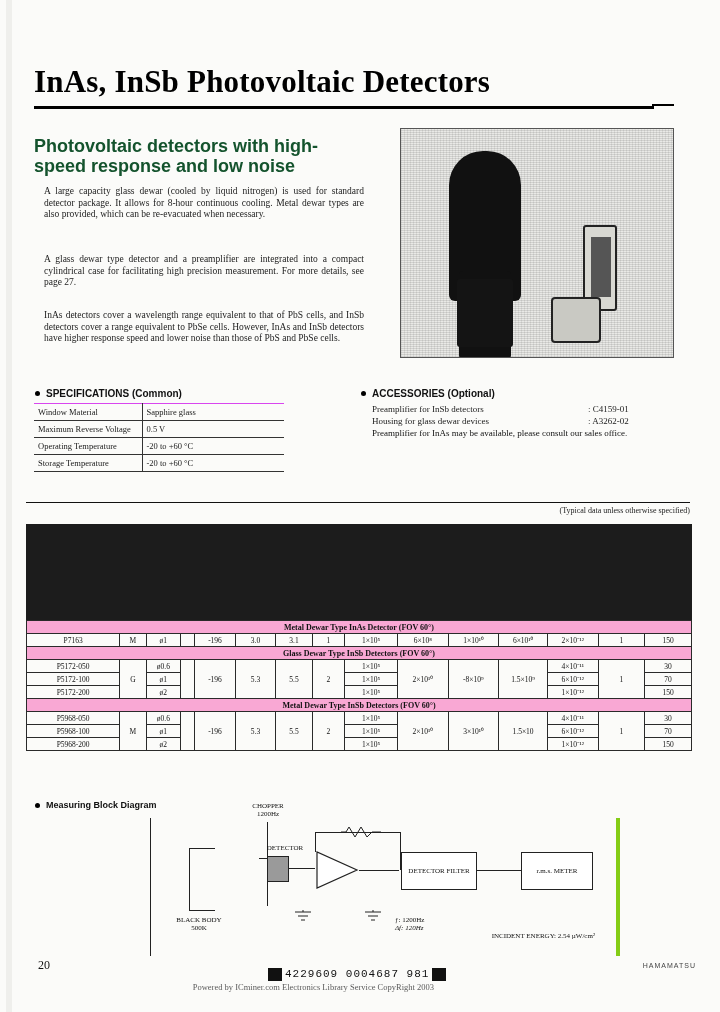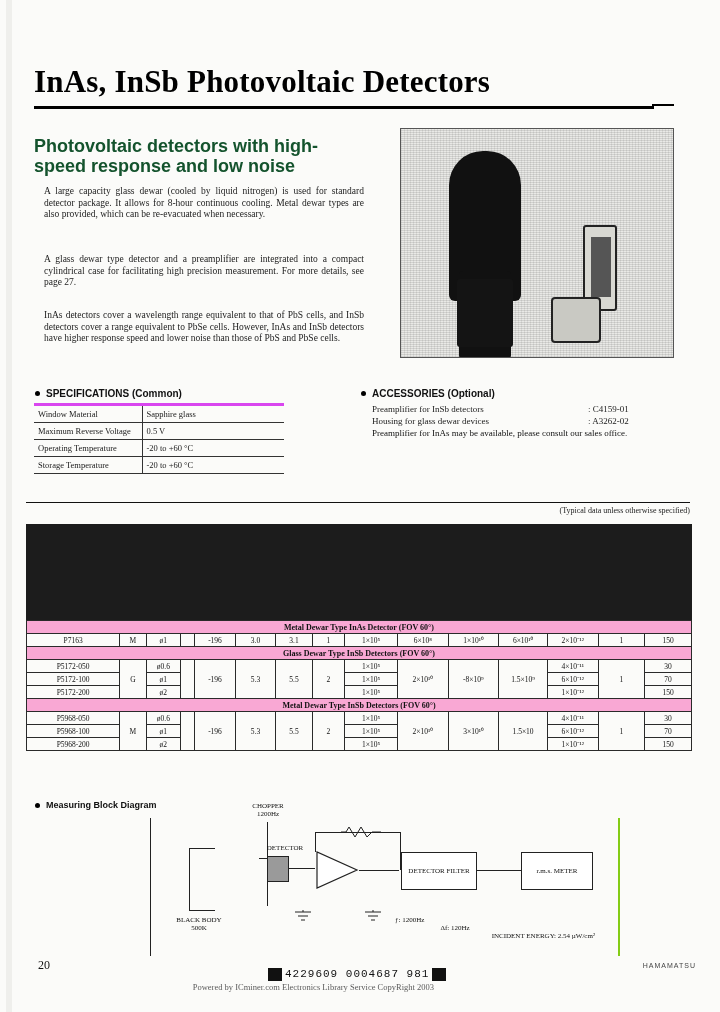--- a/index.html
+++ b/index.html
@@ -101,21 +101,21 @@
     content:""; position:absolute; left:1px; top:3px; width:5px; height:5px; border-radius:50%; background:#000;
   }
   table.spec {
     border-collapse:collapse; width:250px;
     font-family:"Liberation Serif", serif; font-size:8.5px;
   }
   table.spec td {
     border-bottom:1px solid #333; padding:3px 4px; color:#1b1b1b;
   }
   table.spec td.k { width:108px; border-right:1px solid #333; }
-  table.spec tr:first-child td { border-top:3px solid #d946ef; }
+  table.spec tr:first-child td { border-top:1px solid #d946ef; }
   
   .acc { position:absolute; left:360px; top:388px; width:320px; }
   .acc .line {
     font-family:Liberation Serif, serif; font-size:9px; line-height:12px; color:#1b1b1b;
     padding-left:12px; display:flex;
   }
   .acc .line .lbl { flex:1 1 auto; }
   .acc .line .val { width:92px; }
   .acc .note { font-family:"Liberation Serif", serif; font-size:9px; line-height:12px; padding-left:12px; }
   .hr-full { position:absolute; left:26px; top:502px; width:664px; height:1px; background:#111; }
@@ -146,21 +146,21 @@
   
   .bd-head {
     position:absolute; left:34px; top:800px; font-size:9px; font-weight:bold;
     padding-left:12px;
   }
   .bd-head:before {
     content:""; position:absolute; left:1px; top:3px; width:5px; height:5px; border-radius:50%; background:#000;
   }
   .diagram {
     position:absolute; left:150px; top:818px; width:470px; height:138px;
-    border-left:1px solid #222; border-right:2px solid #84cc16;
+    border-left:1px solid #222; border-right:4px solid #84cc16;
   }
   .dg-label {
     position:absolute; font-family:"Liberation Serif", serif; font-size:7px; color:#111; text-align:center;
   }
   .box {
     position:absolute; border:1px solid #222; background:#fff;
     font-family:"Liberation Serif", serif; font-size:7px;
     display:flex; align-items:center; justify-content:center; text-align:center; line-height:9px;
   }
   .wire { position:absolute; background:#222; }
@@ -414,21 +414,21 @@
       <line x1="8" y1="10" x2="12" y2="10" stroke="#222" stroke-width="1"></line>
       <line x1="10" y1="2" x2="10" y2="-40" stroke="#222" stroke-width="1"></line>
     </svg>
 
     <div class="box" style="left:250px; top:34px; width:76px; height:38px;">DETECTOR FILTER</div>
     <div class="wire" style="left:326px; top:52px; width:44px; height:1px;"></div>
 
     <div class="box" style="left:370px; top:34px; width:72px; height:38px;">r.m.s. METER</div>
 
     <div class="dg-label" style="left:244px; top:98px; width:120px; text-align:left;">ƒ: 1200Hz</div>
-    <div class="dg-label" style="left:244px; top:106px; width:120px; text-align:center;">Δf: 120Hz</div>
+    <div class="dg-label" style="left:244px; top:106px; width:120px; text-align:left;font-style:italic;">Δf: 120Hz</div>
     <div class="dg-label" style="left:244px; top:114px; width:200px; text-align:right;">INCIDENT ENERGY: 2.54 µW/cm²</div>
   </div>
 
   <div class="pagenum">20</div>
   <div class="barcode">
     <span class="bc-blk"></span>
     <span class="bc-num">4229609 0004687 981</span>
     <span class="bc-blk"></span>
   </div>
   <div class="footer-line">Powered by ICminer.com Electronics Library Service CopyRight 2003</div>

